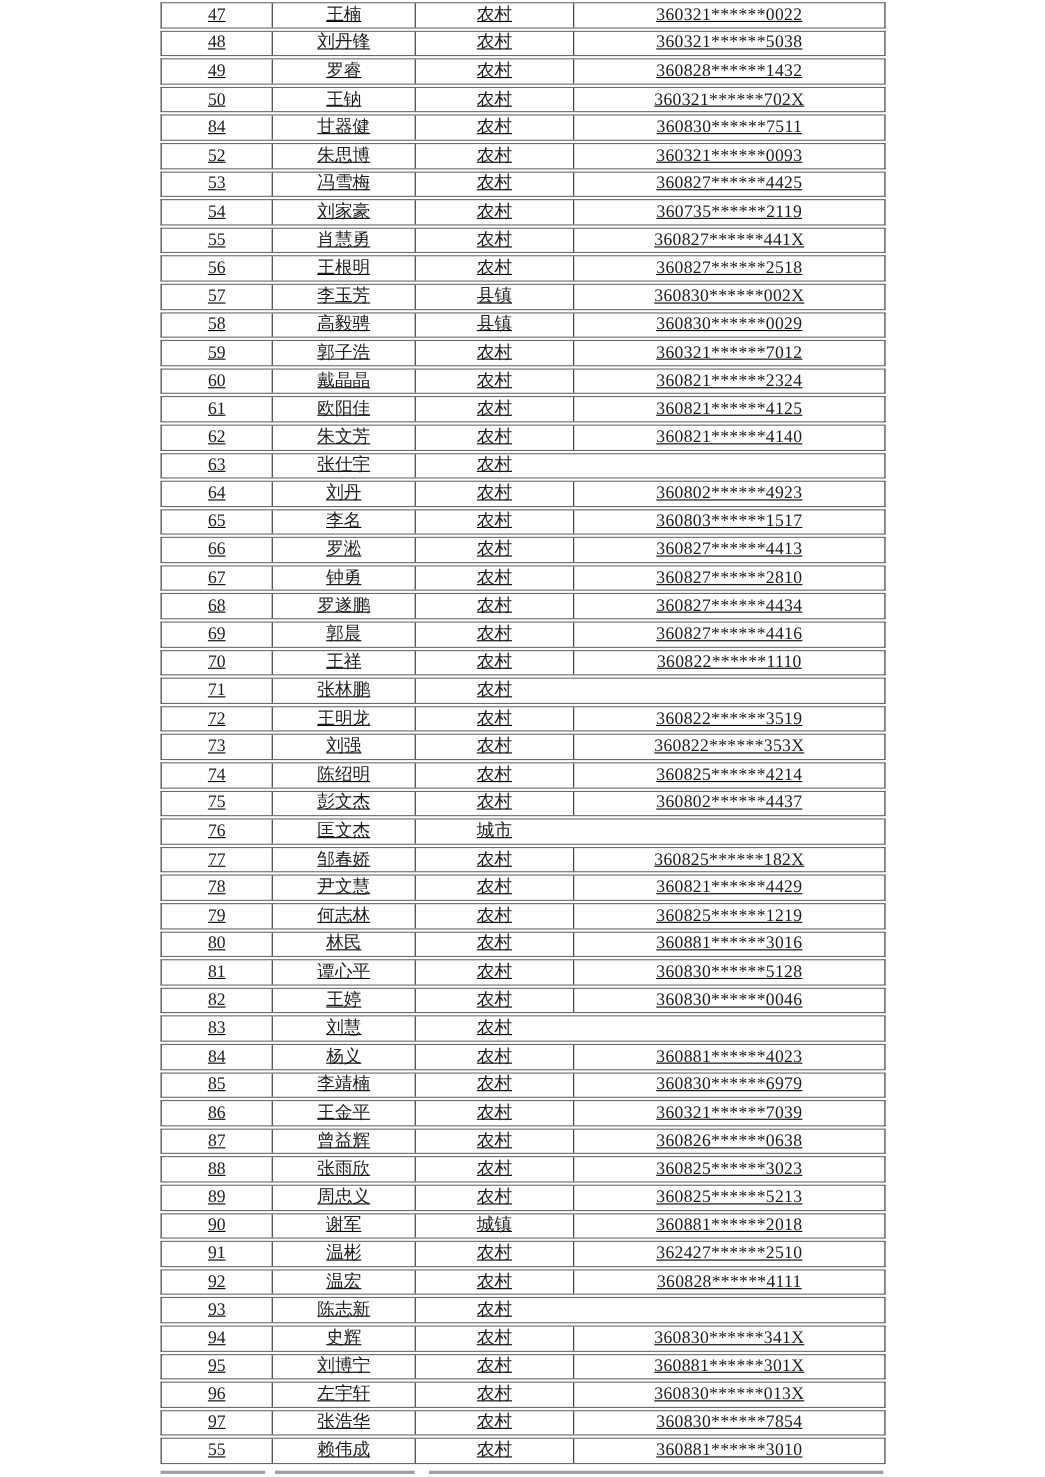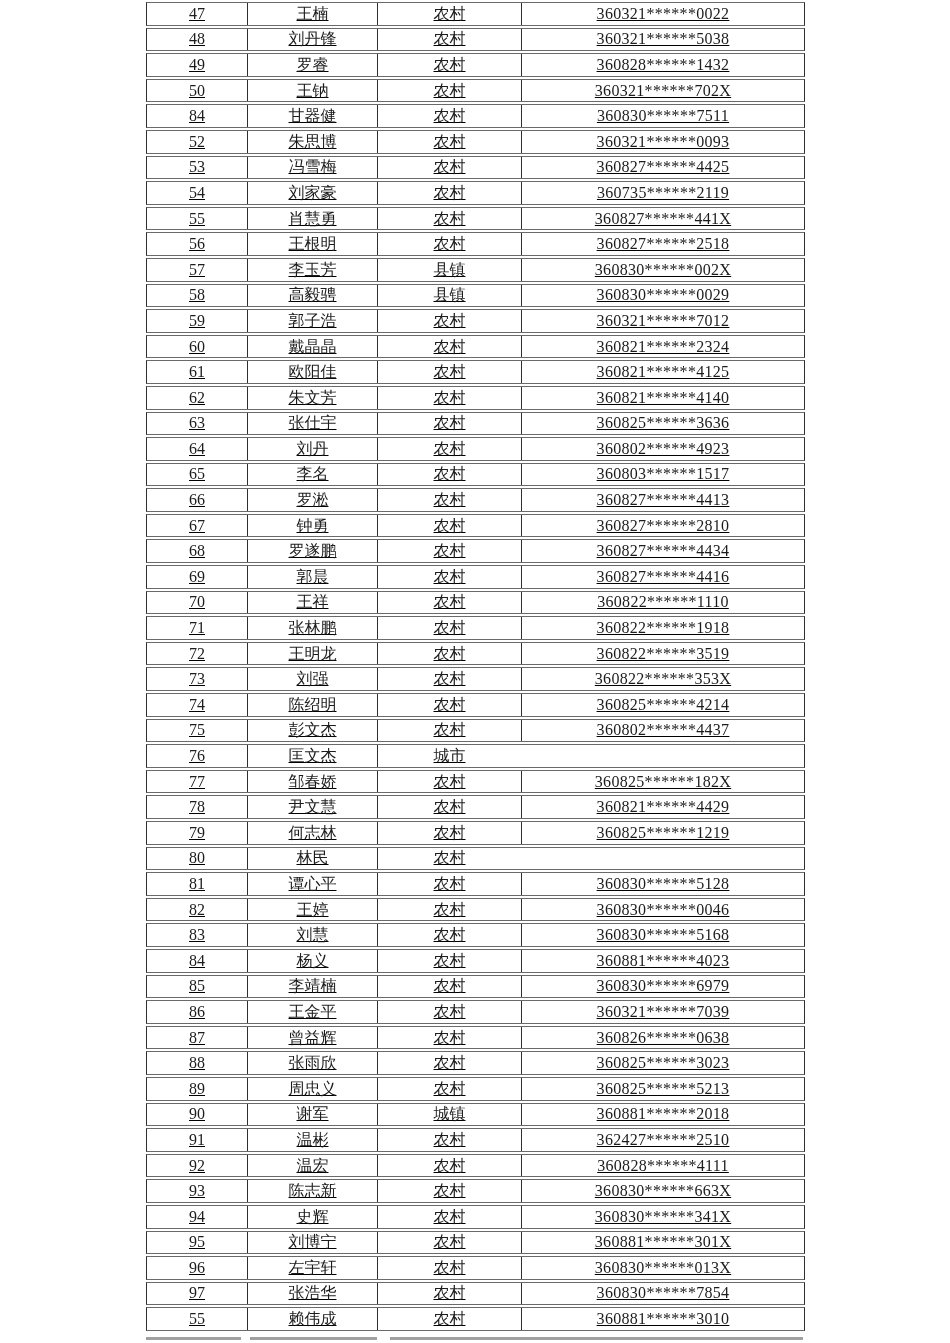--- a/index.html
+++ b/index.html
@@ -159,21 +159,20 @@
       <div class="row">
     <div class="cell">62</div>
     <div class="cell">朱文芳</div>
     <div class="cell">农村</div>
     <div class="cell id-cell">360821******4140</div>
   </div>
       <div class="row">
     <div class="cell">63</div>
     <div class="cell">张仕宇</div>
     <div class="cell">农村</div>
-    <div class="cell id-cell">360825******3636</div>
   </div>
       <div class="row">
     <div class="cell">64</div>
     <div class="cell">刘丹</div>
     <div class="cell">农村</div>
     <div class="cell id-cell">360802******4923</div>
   </div>
       <div class="row">
     <div class="cell">65</div>
     <div class="cell">李名</div>
@@ -207,21 +206,20 @@
       <div class="row">
     <div class="cell">70</div>
     <div class="cell">王祥</div>
     <div class="cell">农村</div>
     <div class="cell id-cell">360822******1110</div>
   </div>
       <div class="row">
     <div class="cell">71</div>
     <div class="cell">张林鹏</div>
     <div class="cell">农村</div>
-    <div class="cell id-cell">360822******1918</div>
   </div>
       <div class="row">
     <div class="cell">72</div>
     <div class="cell">王明龙</div>
     <div class="cell">农村</div>
     <div class="cell id-cell">360822******3519</div>
   </div>
       <div class="row">
     <div class="cell">73</div>
     <div class="cell">刘强</div>
@@ -260,38 +258,38 @@
       <div class="row">
     <div class="cell">79</div>
     <div class="cell">何志林</div>
     <div class="cell">农村</div>
     <div class="cell id-cell">360825******1219</div>
   </div>
       <div class="row">
     <div class="cell">80</div>
     <div class="cell">林民</div>
     <div class="cell">农村</div>
+    <div class="cell id-cell">360881******3016</div>
   </div>
       <div class="row">
     <div class="cell">81</div>
     <div class="cell">谭心平</div>
     <div class="cell">农村</div>
     <div class="cell id-cell">360830******5128</div>
   </div>
       <div class="row">
     <div class="cell">82</div>
     <div class="cell">王婷</div>
     <div class="cell">农村</div>
     <div class="cell id-cell">360830******0046</div>
   </div>
       <div class="row">
     <div class="cell">83</div>
     <div class="cell">刘慧</div>
     <div class="cell">农村</div>
-    <div class="cell id-cell">360830******5168</div>
   </div>
       <div class="row">
     <div class="cell">84</div>
     <div class="cell">杨义</div>
     <div class="cell">农村</div>
     <div class="cell id-cell">360881******4023</div>
   </div>
       <div class="row">
     <div class="cell">85</div>
     <div class="cell">李靖楠</div>
@@ -337,21 +335,20 @@
       <div class="row">
     <div class="cell">92</div>
     <div class="cell">温宏</div>
     <div class="cell">农村</div>
     <div class="cell id-cell">360828******4111</div>
   </div>
       <div class="row">
     <div class="cell">93</div>
     <div class="cell">陈志新</div>
     <div class="cell">农村</div>
-    <div class="cell id-cell">360830******663X</div>
   </div>
       <div class="row">
     <div class="cell">94</div>
     <div class="cell">史辉</div>
     <div class="cell">农村</div>
     <div class="cell id-cell">360830******341X</div>
   </div>
       <div class="row">
     <div class="cell">95</div>
     <div class="cell">刘博宁</div>

